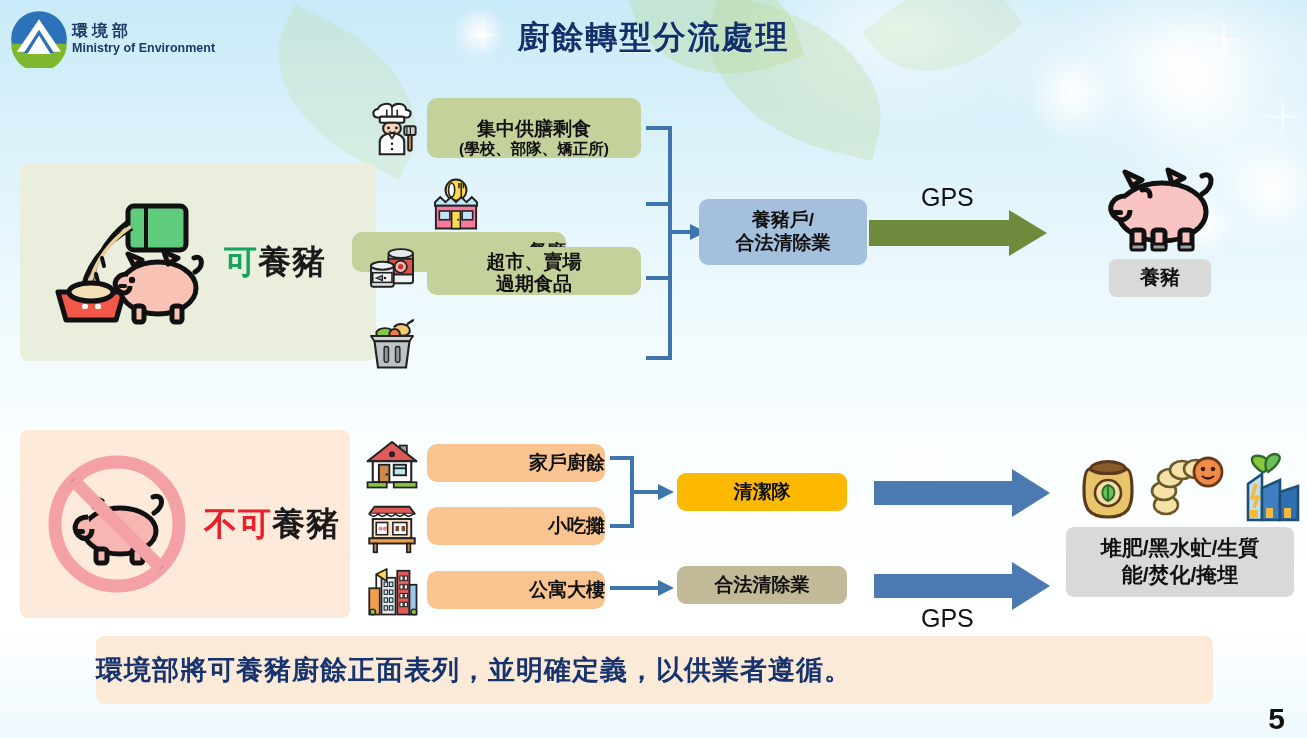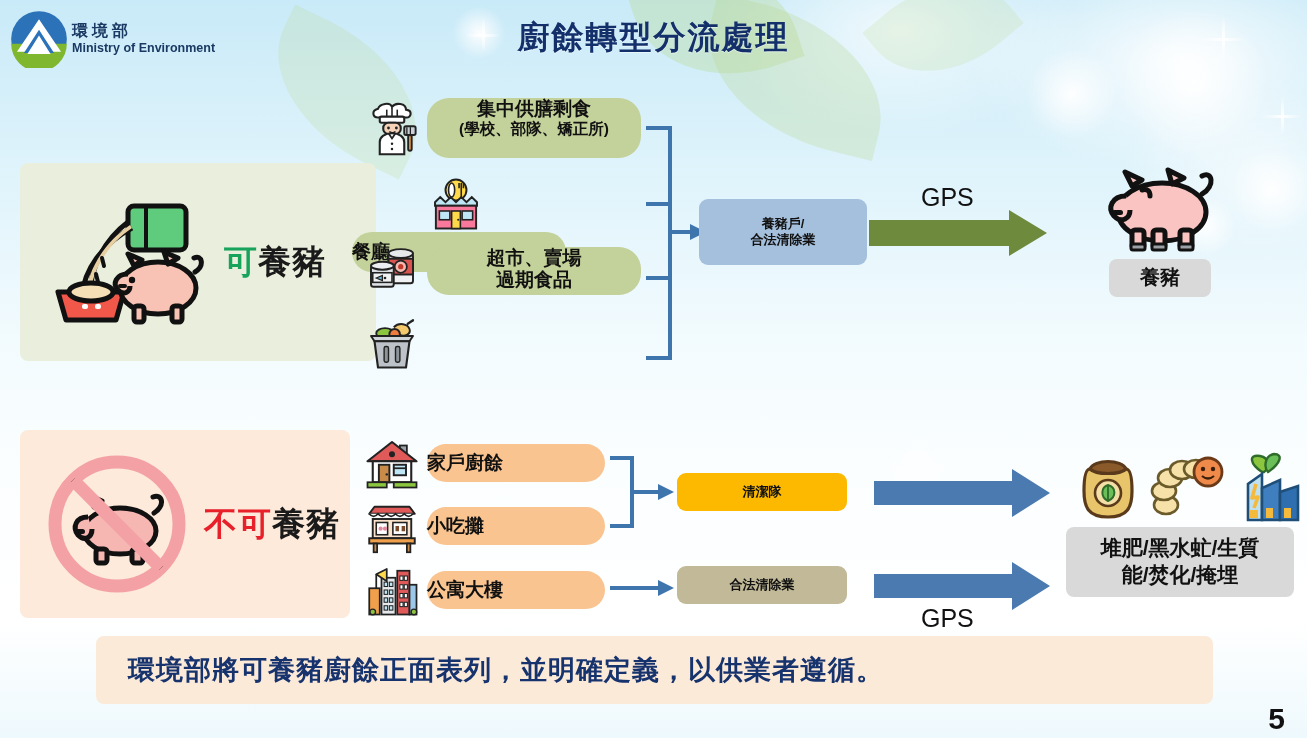--- a/index.html
+++ b/index.html
@@ -65,35 +65,35 @@
   #panel-allowed { left: 20px; top: 163px; width: 356px; height: 198px; background: #e9efdc; }
   #panel-banned  { left: 20px; top: 430px; width: 330px; height: 188px; background: #fdeadb; }
   .cat-label { font-size: 33px; font-weight: 700; color: #1a1a1a; letter-spacing: 1px; }
   .cat-label .hl-green { color: #17a35c; }
   .cat-label .hl-red { color: #e8202a; }
 
   
   .src-row { position: absolute; display: flex; align-items: center; }
   .src-icon { width: 56px; height: 56px; flex: 0 0 56px; margin-right: 7px; }
   .src-box {
-    border-radius: 22px;
-    display: flex; align-items: center; justify-content: flex-start;
+    border-radius: 10px;
+    display: flex; align-items: center; justify-content: flex-end;
     text-align: center;
     font-size: 19px; font-weight: 700; color: #111; line-height: 1.16;
   }
   .src-box.green { background: #c3d19a; }
   .src-box.orange { background: #fac490; }
   .sub { font-size: 15.5px; font-weight: 700; display: block; }
 
   
   .proc-box {
     position: absolute; border-radius: 9px;
     display: flex; align-items: center; justify-content: center;
     text-align: center; line-height: 1.2;
-    font-size: 13px; font-weight: 700; color: #111;
+    font-size: 19px; font-weight: 700; color: #111;
   }
   #proc-pigfarm { left: 699px; top: 199px; width: 168px; height: 66px; background: #a5c0dd; }
   #proc-cleancrew { left: 677px; top: 473px; width: 170px; height: 38px; background: #fcb900; }
   #proc-legaldisposal { left: 677px; top: 566px; width: 170px; height: 38px; background: #c1b997; }
 
   
   .result-box {
     position: absolute; border-radius: 8px; background: #d9d9d9;
     display: flex; align-items: center; justify-content: center;
     text-align: center; font-size: 20px; font-weight: 700; color: #111; line-height: 1.28;
@@ -106,21 +106,21 @@
     position: absolute; font-size: 25px; color: #111; font-weight: 400;
     font-family: "Liberation Sans", "DejaVu Sans", sans-serif;
   }
   #gps-top { left: 921px; top: 183px; }
   #gps-bottom { left: 921px; top: 604px; }
 
   
   #banner {
     position: absolute; left: 96px; top: 636px; width: 1117px; height: 68px;
     background: #fcead9; border-radius: 8px;
-    display: flex; align-items: center; padding-left: 32px;
+    display: flex; align-items: center; 
     font-size: 27px; font-weight: 700; color: #16336d; letter-spacing: 1px;
   }
   #page-number {
     position: absolute; right: 22px; bottom: 2px;
     font-size: 30px; font-weight: 700; color: #111;
   }
   svg.conn { position: absolute; overflow: visible; pointer-events: none; }
 </style>
 </head>
 <body>

